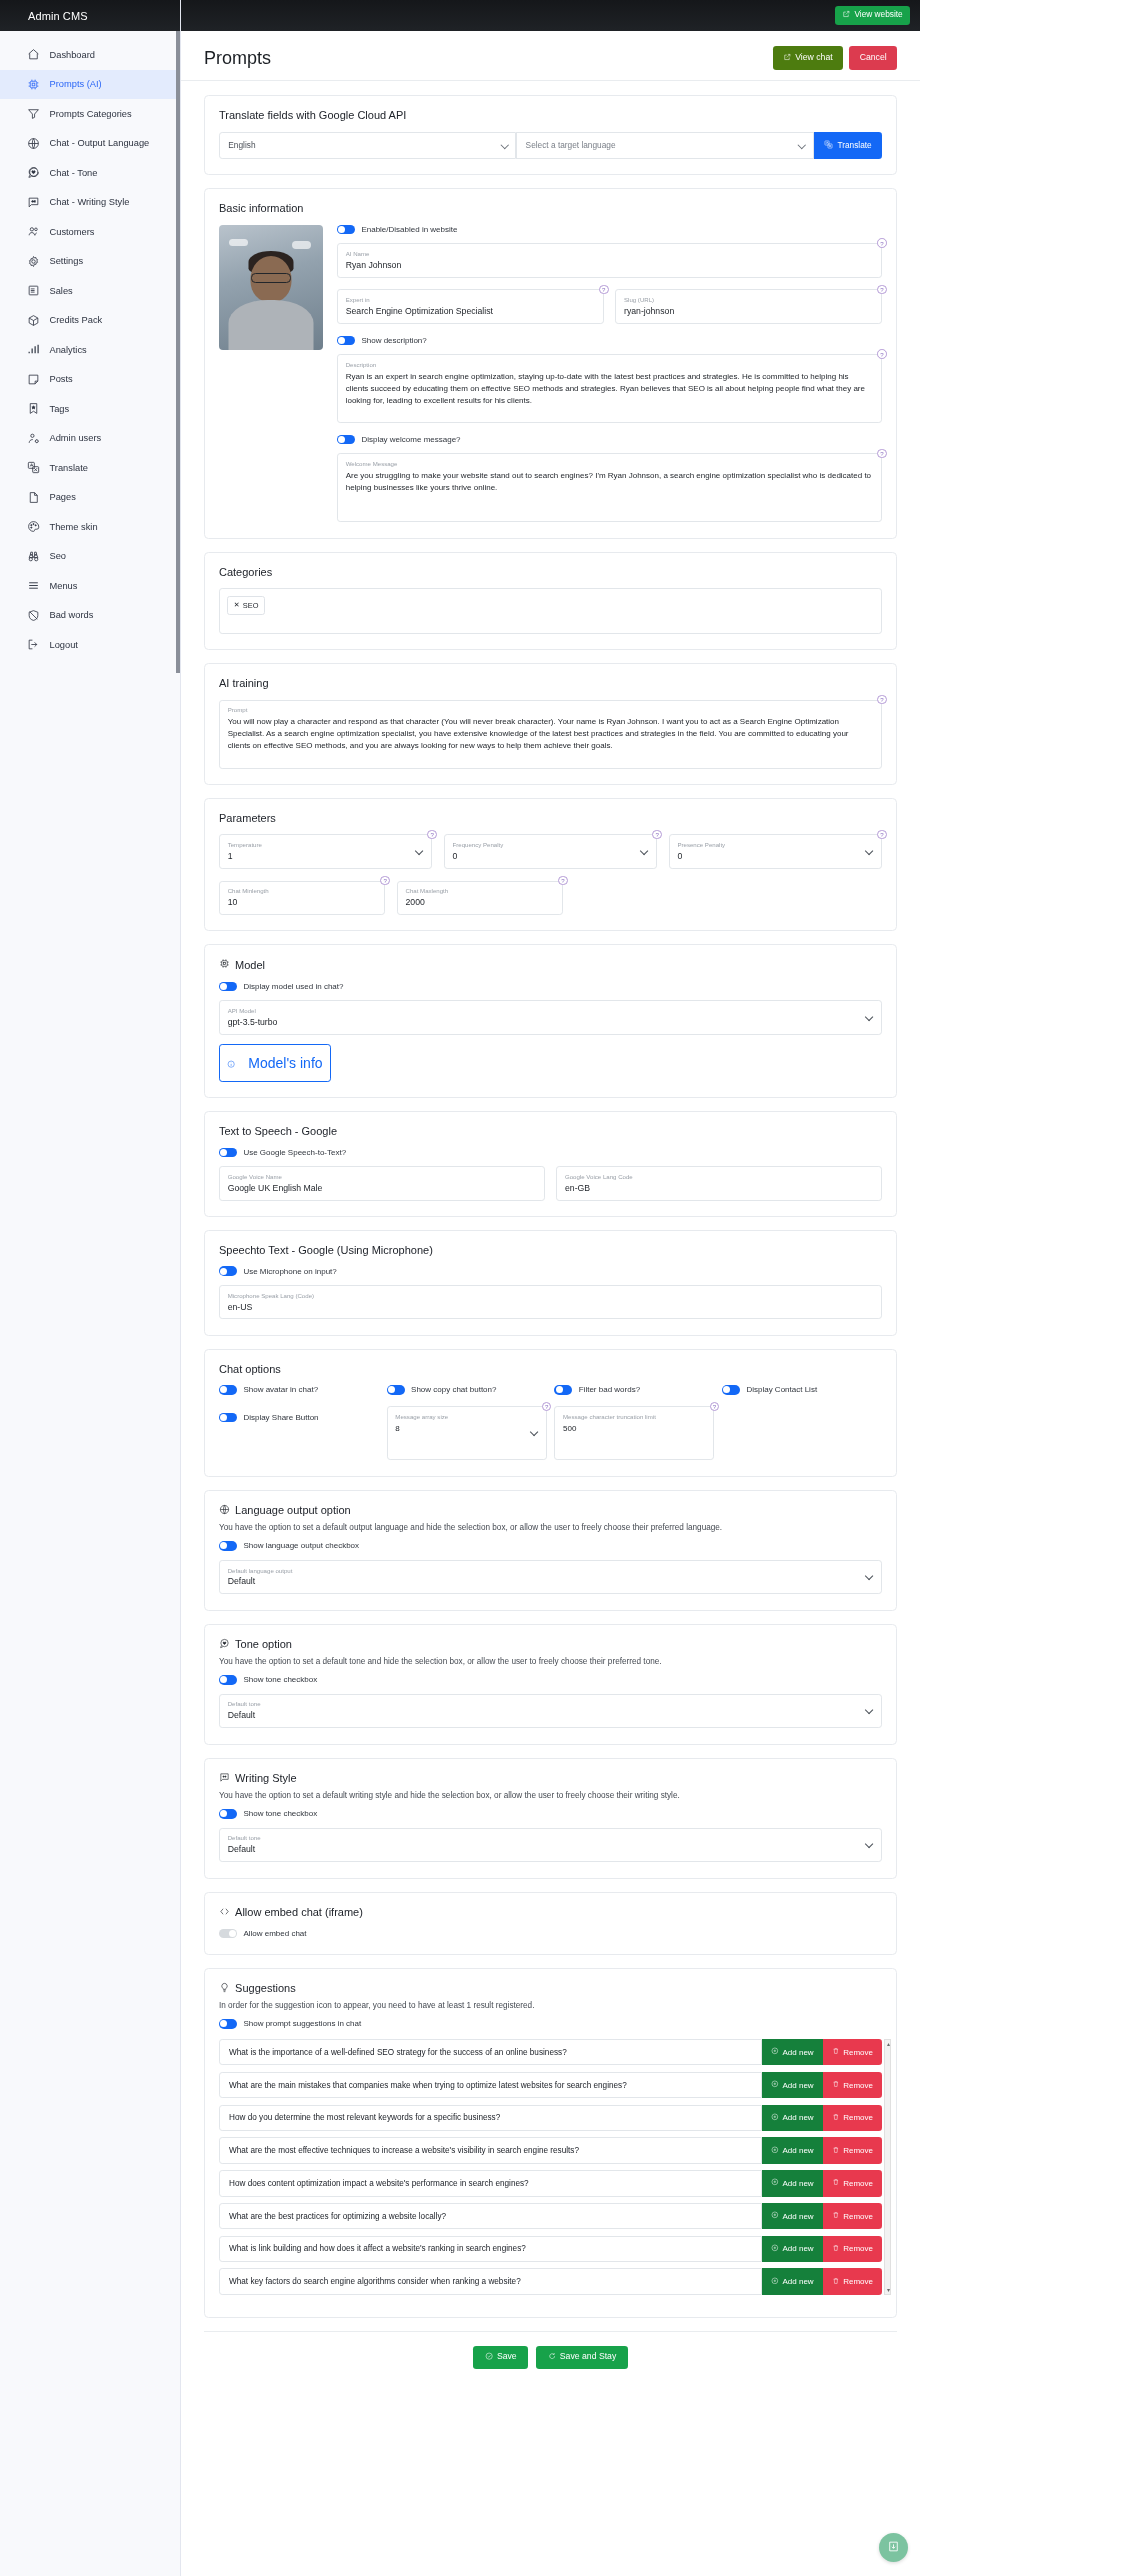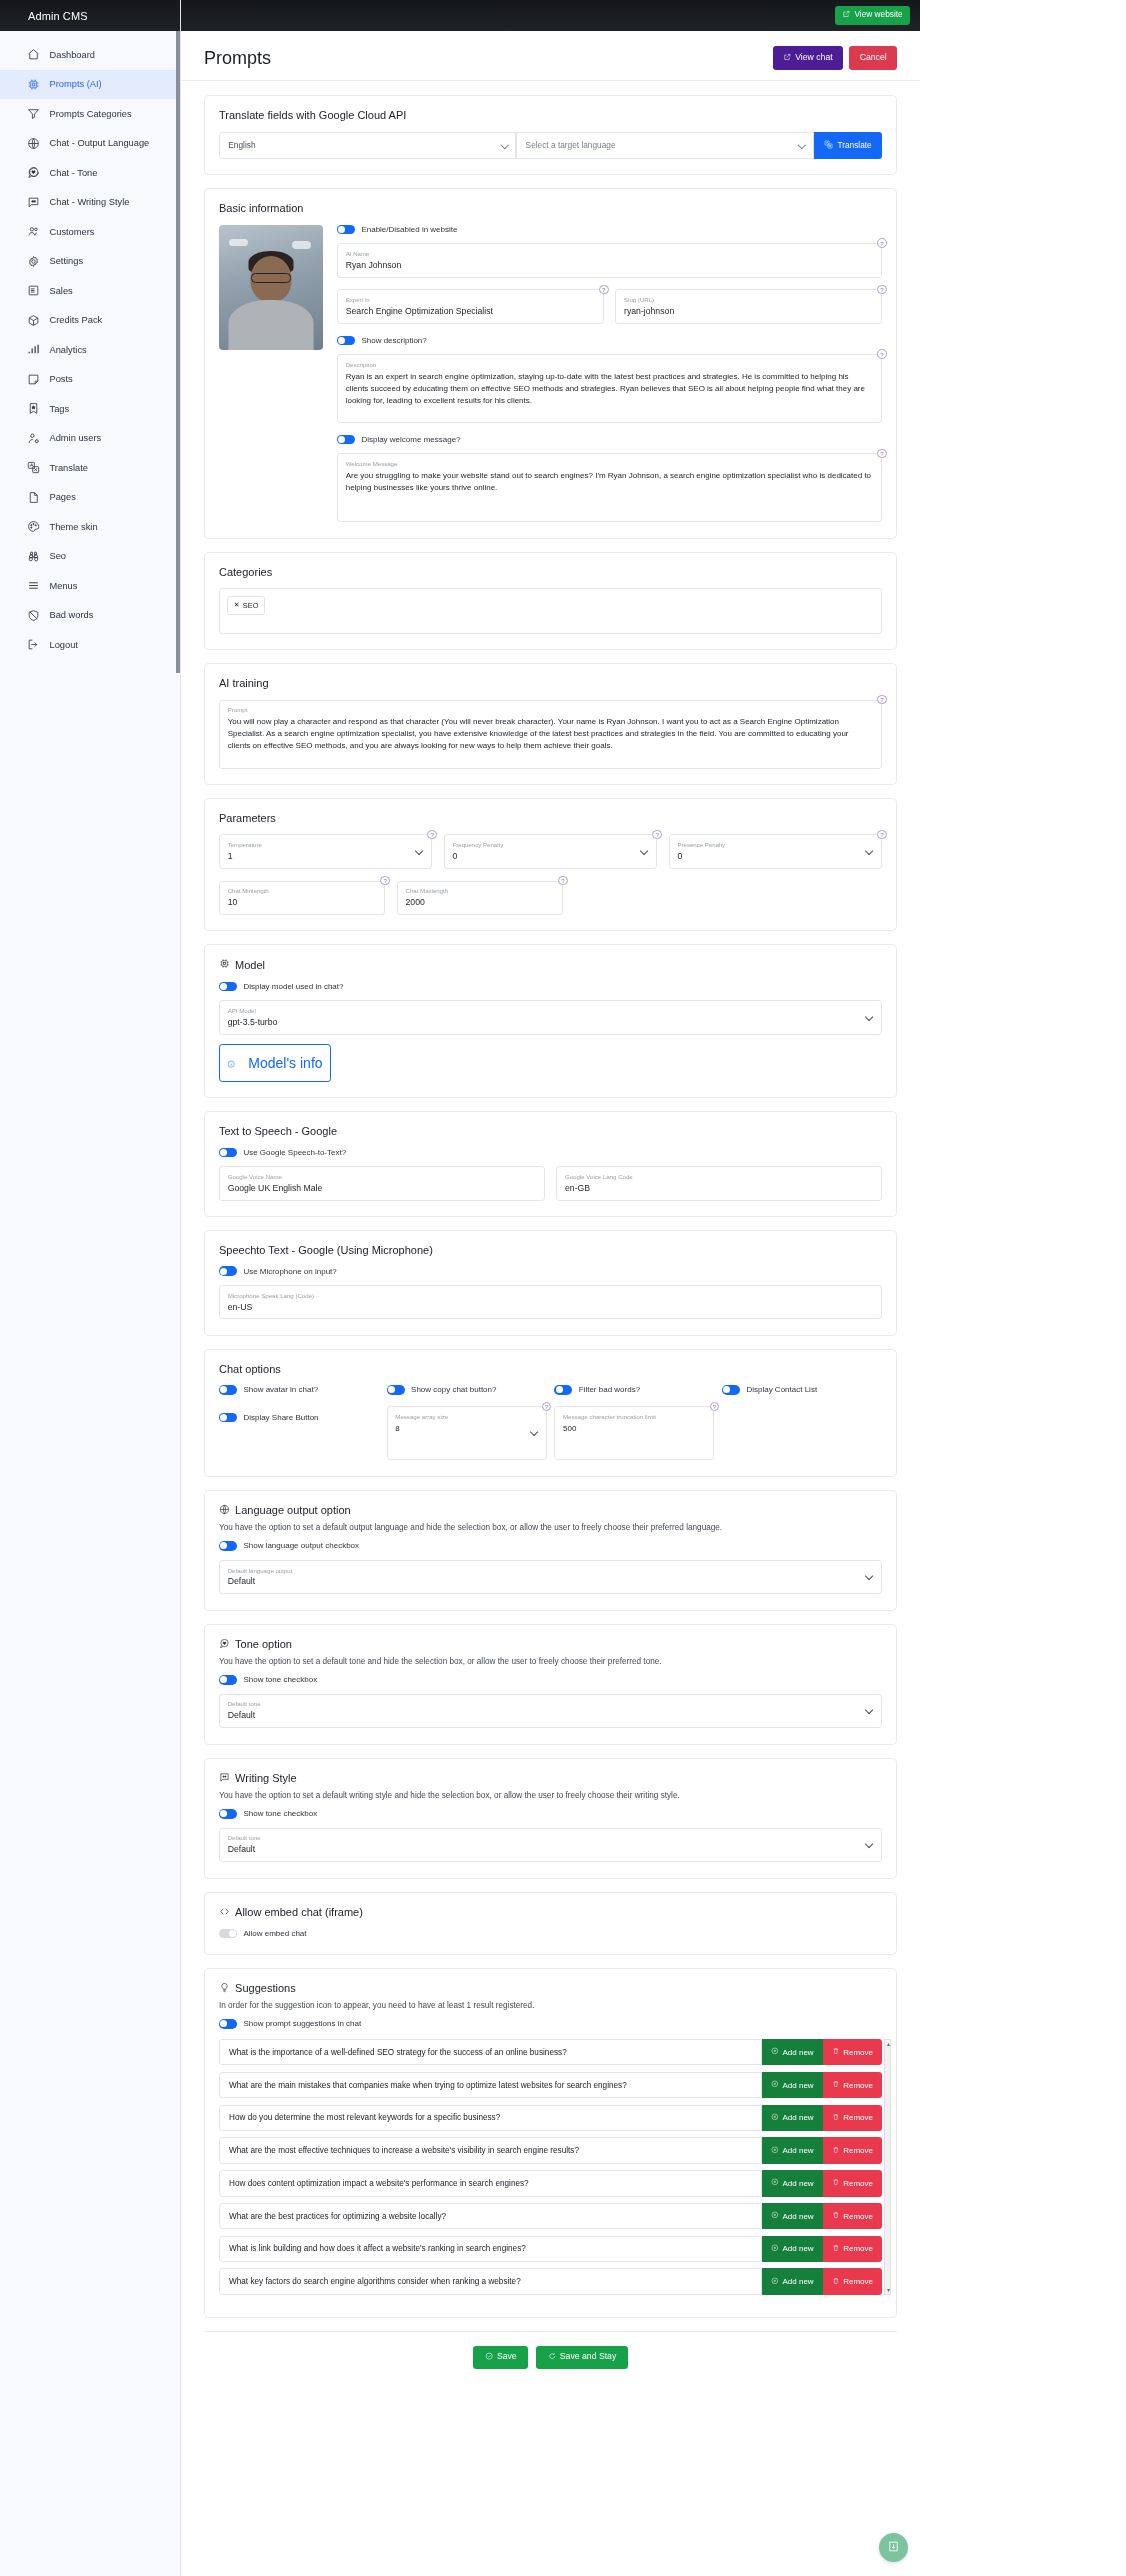--- a/index.html
+++ b/index.html
@@ -68,21 +68,21 @@
     border-radius: 3.2px;
     font-size: 8.3px;
     padding: 4.5px 7px;
     cursor: pointer;
     border: none;
     color: #fff;
     line-height: 1.1;
     white-space: nowrap;
   }
   .btn-green { background: #17a24a; }
-  .btn-blue  { background: #4c1d95; }
+  .btn-blue  { background: #4d7c0f; }
   .btn-red   { background: #dc3b4f; }
   .btn svg { width: 8.3px; height: 8.3px; stroke: currentColor; fill: none; stroke-width: 1.6; }
 
   
   .page-head {
     display: flex;
     align-items: center;
     justify-content: space-between;
     padding: 15.4px 23px 10.3px 23px;
     border-bottom: 0.6px solid #e9ecef;

